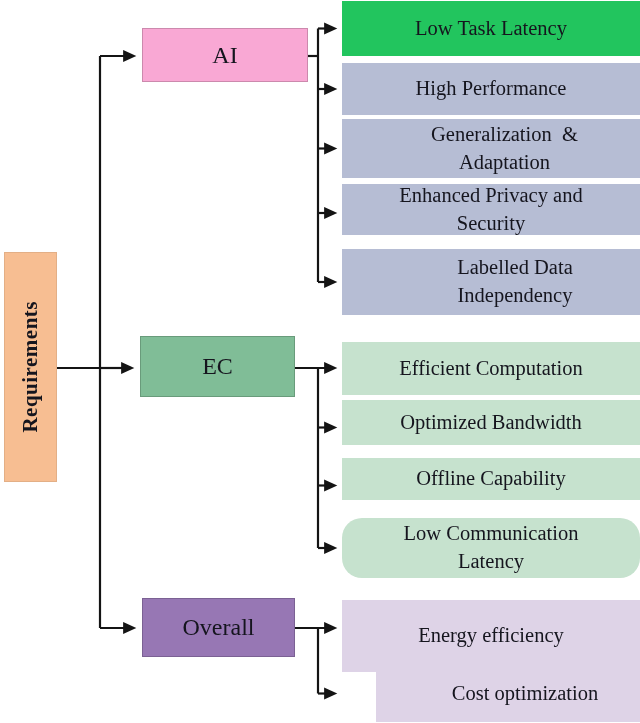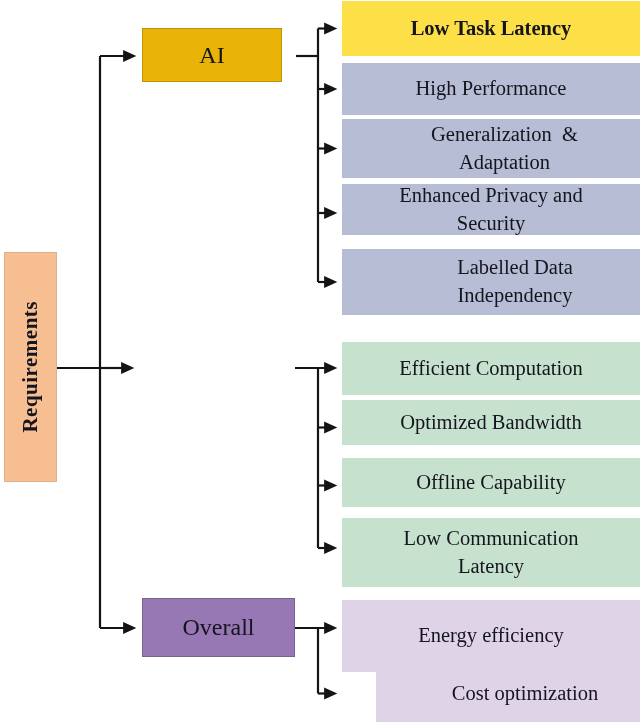--- a/index.html
+++ b/index.html
@@ -76,28 +76,31 @@
       <path d="M295 628 H334" marker-end="url(#ah)"></path>
       <path d="M318 628 V693.5"></path>
       <path d="M318 693.5 H334" marker-end="url(#ah)"></path>
     </g>
   </svg>
 
   <div class="box root-box" style="left: 4px; top: 252px; width: 53px; height: 230px; background-color: rgb(247, 190, 146);">
     <span class="root-label">Requirements</span>
   </div>
 
-  <div class="box group-box" style="left: 142px; top: 28px; width: 140px; height: 54px; background-color: #eab308;">
+  <div class="box group-box" style="left: 142px; top: 28px; width: 166px; height: 54px; background-color: #f9a8d4;">
     <span>AI</span>
+  </div>
+  <div class="box group-box" style="left: 140px; top: 336px; width: 155px; height: 61px; background-color: rgb(128, 189, 151);">
+    <span>EC</span>
   </div>
   <div class="box group-box" style="left: 142px; top: 598px; width: 153px; height: 59px; background-color: rgb(151, 119, 180);">
     <span>Overall</span>
   </div>
 
-  <div class="box leaf-box" style="top: 1px; height: 55px; background-color: #fde047; font-weight: bold;">
+  <div class="box leaf-box" style="top: 1px; height: 55px; background-color: #22c55e;">
     <span class="leaf-label">Low Task Latency</span>
   </div>
   <div class="box leaf-box" style="top: 63px; height: 52px; background-color: rgb(182, 189, 212);">
     <span class="leaf-label">High Performance</span>
   </div>
   <div class="box leaf-box" style="top: 119px; height: 59px; background-color: rgb(182, 189, 212); padding-left: 27px;">
     <span class="leaf-label">Generalization&nbsp; &amp;
 Adaptation</span>
   </div>
   <div class="box leaf-box" style="top: 184px; height: 51px; background-color: rgb(182, 189, 212);">
@@ -108,24 +111,24 @@
     <span class="leaf-label">Labelled Data
 Independency</span>
   </div>
 
   <div class="box leaf-box" style="top: 342px; height: 53px; background-color: rgb(198, 226, 206);">
     <span class="leaf-label">Efficient Computation</span>
   </div>
   <div class="box leaf-box" style="top: 400px; height: 45px; background-color: rgb(198, 226, 206);">
     <span class="leaf-label">Optimized Bandwidth</span>
   </div>
-  <div class="box leaf-box" style="top: 458px; height: 49px; background-color: rgb(198, 226, 206);">
+  <div class="box leaf-box" style="top: 458px; height: 42px; background-color: rgb(198, 226, 206);">
     <span class="leaf-label">Offline Capability</span>
   </div>
-  <div class="box leaf-box" style="top: 518px; height: 69px; background-color: rgb(198, 226, 206);">
+  <div class="box leaf-box" style="top: 518px; height: 60px; background-color: rgb(198, 226, 206); border-radius: 20px;">
     <span class="leaf-label">Low Communication
 Latency</span>
   </div>
 
   <div class="box leaf-box" style="top: 600px; height: 72px; background-color: rgb(222, 211, 231);">
     <span class="leaf-label">Energy efficiency</span>
   </div>
   <div class="box leaf-box" style="top: 665px; height: 57px; background-color: rgb(222, 211, 231); margin-left: 34px;">
     <span class="leaf-label">Cost optimization</span>
   </div>

